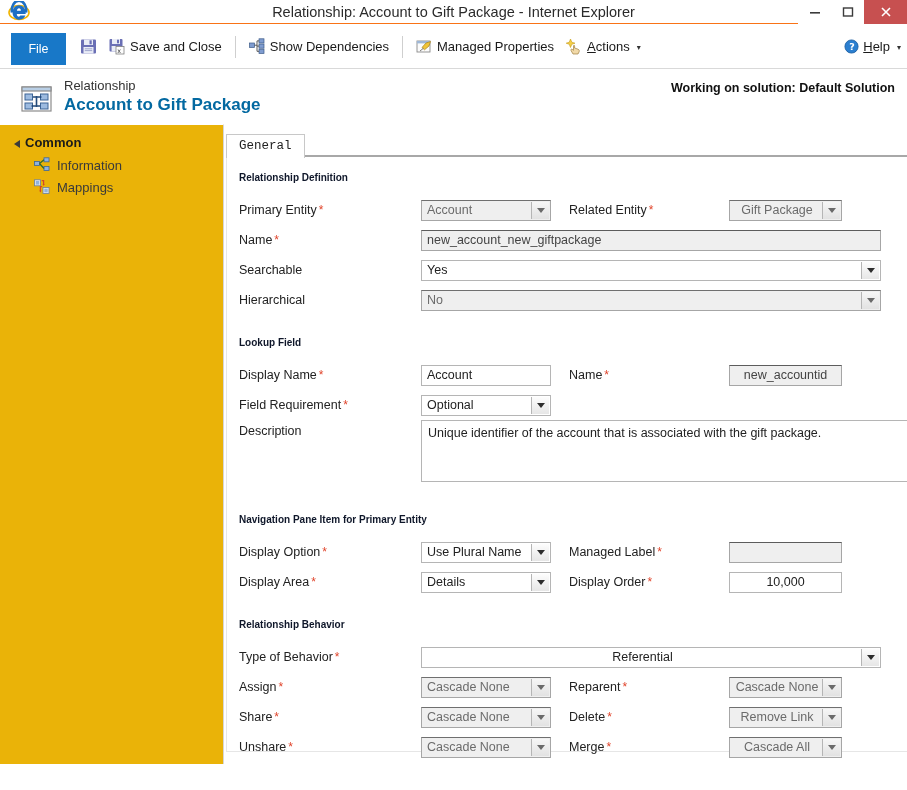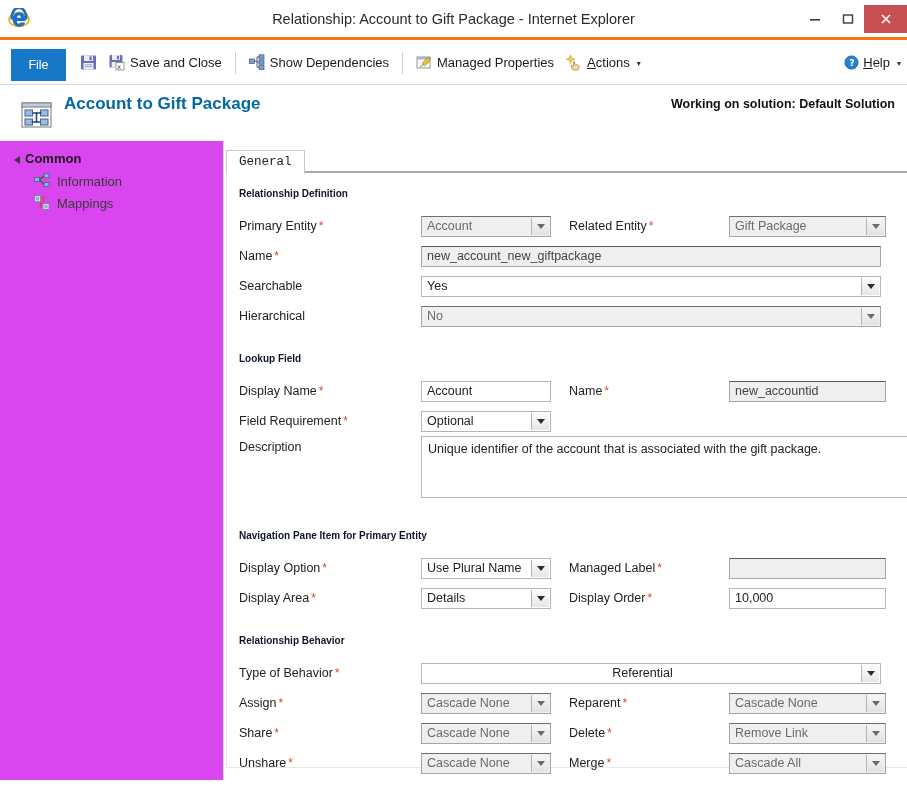--- a/index.html
+++ b/index.html
@@ -8,23 +8,23 @@
     width: 907px; height: 790px;
     overflow: hidden;
     background: #ffffff;
     font-family: "Liberation Sans", sans-serif;
     color: #222;
   }
 
   
   .titlebar {
     position: relative;
-    height: 40px;
-    background: #ffffff;
-    border-bottom: 3px solid #f97316;
+    height: 24px;
+    background: #ffffff;
+    border-bottom: 1px solid #f97316;
     display: flex;
     align-items: center;
   }
   .ie-logo {
     width: 26px; height: 26px;
     margin-left: 6px;
     flex: 0 0 auto;
     display: flex; align-items: center; justify-content: center;
   }
   .title-text {
@@ -139,21 +139,21 @@
   }
 
   
   .body {
     display: flex;
     height: 645px;
     background: #ffffff;
   }
   .sidebar {
     width: 224px;
-    background: #d946ef;
+    background: #eab308;
     border-right: 1px solid #d6d6d6;
     border-top: 1px solid #ffffff;
     padding: 8px 0 0 0;
     flex: 0 0 auto;
     height: 640px;
   }
   .side-group {
     display: flex;
     align-items: center;
     gap: 5px;
@@ -289,21 +289,21 @@
   .chev {
     width: 0; height: 0;
     border-left: 4px solid transparent;
     border-right: 4px solid transparent;
     border-top: 5px solid #2d2d2d;
   }
   .sel.disabled .chev { border-top-color: #6a6a6a; }
 
   .w-small { width: 130px; }
   .w-sel-small { width: 130px; }
-  .w-right { width: 157px; }
+  .w-right { width: 113px; justify-content: center; }
 
   .ta {
     height: 62px;
     border: 1px solid #b5b5b5;
     background: #ffffff;
     font-size: 12.5px;
     color: #222;
     padding: 4px 6px;
     width: 556px;
     line-height: 16px;
@@ -440,20 +440,21 @@
       <rect x="5" y="11" width="7.5" height="6" fill="#9dbbe0" stroke="#3d6596" stroke-width="1"></rect>
       <rect x="20.5" y="11" width="7.5" height="6" fill="#9dbbe0" stroke="#3d6596" stroke-width="1"></rect>
       <rect x="5" y="20" width="7.5" height="6" fill="#9dbbe0" stroke="#3d6596" stroke-width="1"></rect>
       <rect x="20.5" y="20" width="7.5" height="6" fill="#9dbbe0" stroke="#3d6596" stroke-width="1"></rect>
       <path d="M13 14 L20 14 M13 23 L20 23 M16.5 13 L16.5 24" stroke="#234a7a" stroke-width="1.6" fill="none"></path>
       <path d="M20 12.6 L22 14 L20 15.4 Z" fill="#234a7a"></path>
       <path d="M13 21.6 L11 23 L13 24.4 Z" fill="#234a7a"></path>
     </svg>
   </span>
   <div class="hdr-texts">
+    <div class="hdr-sub">Relationship</div>
     <div class="hdr-title">Account to Gift Package</div>
   </div>
   <div class="solution-note">Working on solution: Default Solution</div>
 </div>
 
 <div class="body">
 
   <div class="sidebar">
     <div class="side-group">
       <span class="tri"></span>

